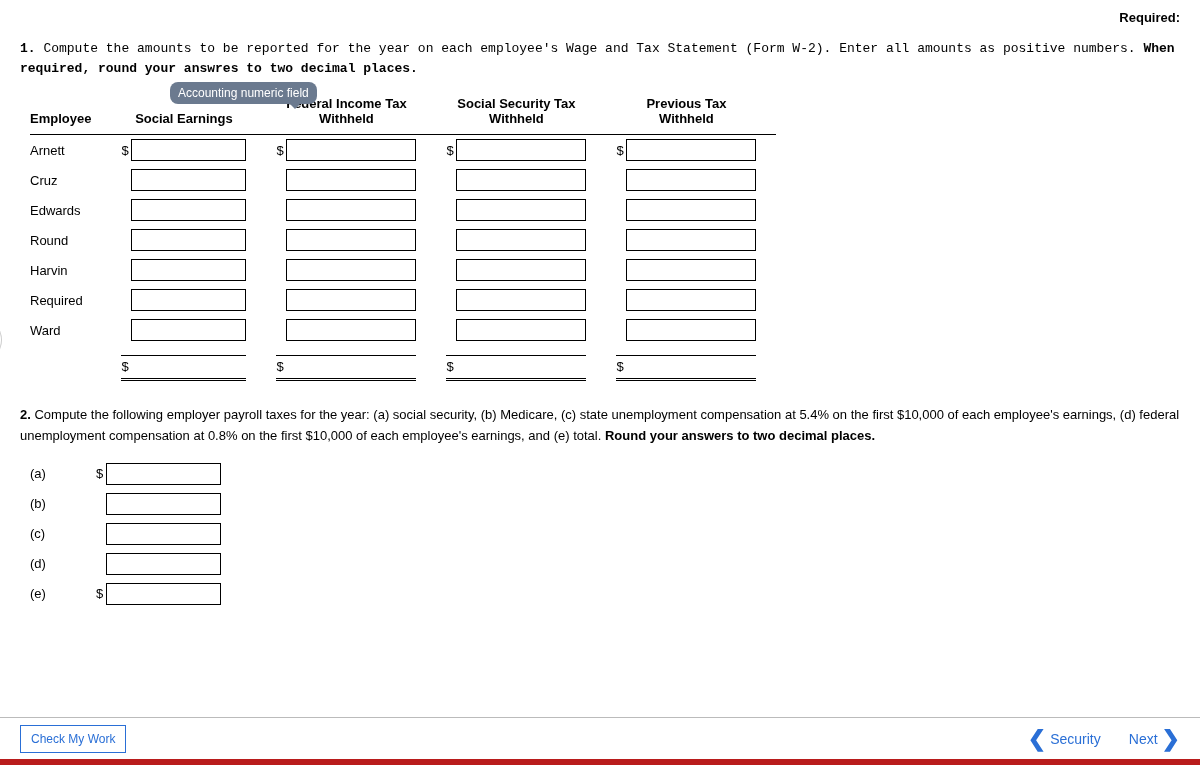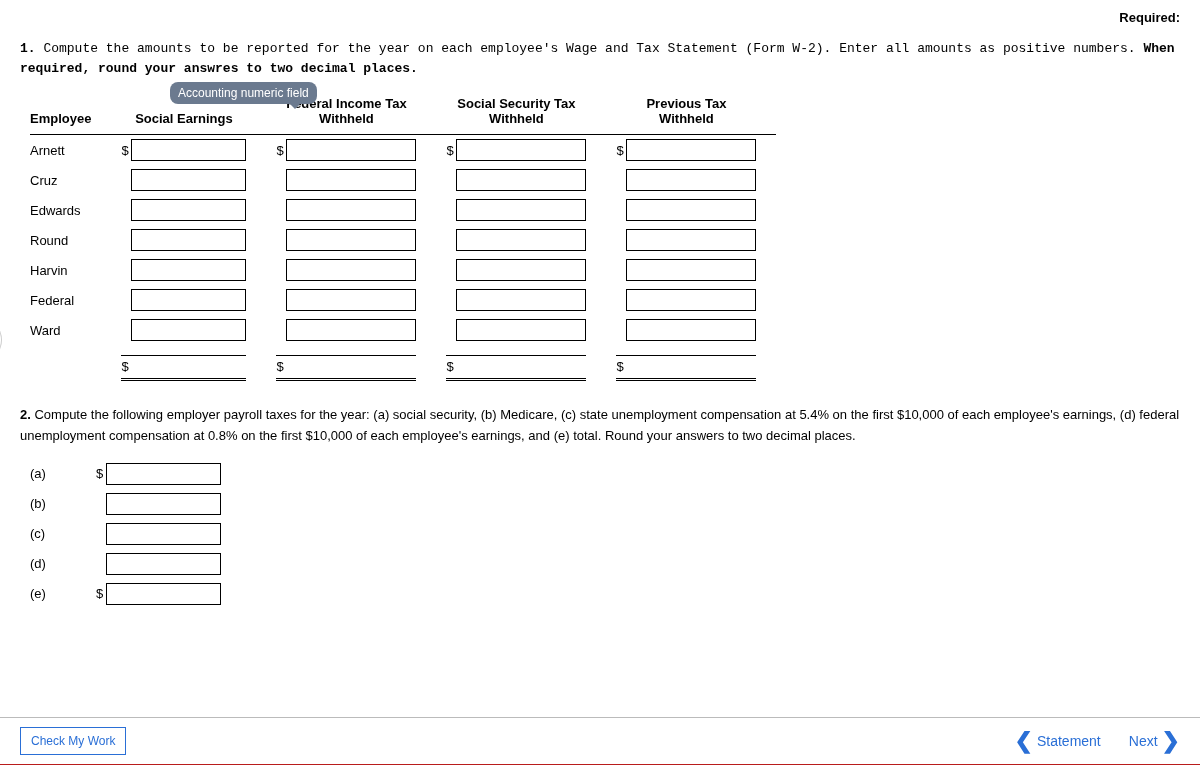--- a/index.html
+++ b/index.html
@@ -74,36 +74,36 @@
 .w140 { width: 130px; }
 .totals-row td { padding-top: 10px; }
 .totals-sep { border-top: 1.5px solid #000; }
 .totals-dbl-wrap { border-bottom: 3px double #000; padding-bottom: 2px; }
 
 .q2 {
   margin-bottom: 12px;
   line-height: 1.6;
 }
 .q2 .num { font-weight: bold; }
-.q2 .bold { font-weight: normal; margin-top: 13px; }
+.q2 .bold { font-weight: bold; margin-top: 13px; }
 
 .tbl2 { margin-left: 10px; margin-bottom: 40px; }
 .tbl2 table { border-collapse: collapse; }
 .tbl2 td { padding: 4px 6px; }
 .tbl2 td.lbl { padding-left: 0; width: 60px; }
 .tbl2 .dollar { width: 10px; }
 
 .footer {
   position: fixed;
   bottom: 0;
   left: 0;
   right: 0;
   height: 48px;
   border-top: 1px solid #bbb;
-  border-bottom: 1px solid #b91c1c;
+  border-bottom: 6px solid #b91c1c;
   background: #fff;
   display: flex;
   align-items: center;
   justify-content: space-between;
   padding: 0 20px;
 }
 .check-btn {
   background: #fff;
   border: 1.5px solid #2a6fd6;
   color: #2a6fd6;
@@ -194,21 +194,21 @@
           <td class="dollar-cell"><span class="dollar"></span><input class="num w140" style=""></td>
         </tr>
         <tr>
           <td class="label">Harvin</td>
           <td class="dollar-cell"><span class="dollar"></span><input class="num w130" style=""></td>
           <td class="dollar-cell"><span class="dollar"></span><input class="num w140" style=""></td>
           <td class="dollar-cell"><span class="dollar"></span><input class="num w140" style=""></td>
           <td class="dollar-cell"><span class="dollar"></span><input class="num w140" style=""></td>
         </tr>
         <tr>
-          <td class="label">Federal</td>
+          <td class="label">Required</td>
           <td class="dollar-cell"><span class="dollar"></span><input class="num w130" style=""></td>
           <td class="dollar-cell"><span class="dollar"></span><input class="num w140" style=""></td>
           <td class="dollar-cell"><span class="dollar"></span><input class="num w140" style=""></td>
           <td class="dollar-cell"><span class="dollar"></span><input class="num w140" style=""></td>
         </tr>
         <tr>
           <td class="label">Ward</td>
           <td class="dollar-cell"><span class="dollar"></span><input class="num w130" style=""></td>
           <td class="dollar-cell"><span class="dollar"></span><input class="num w140" style=""></td>
           <td class="dollar-cell"><span class="dollar"></span><input class="num w140" style=""></td>
@@ -264,20 +264,20 @@
         </tr>
       </tbody>
     </table>
 </div>
 
 <div class="footer">
   <button class="check-btn">Check My Work</button>
   <div class="nav">
     <button class="nav-btn">
       <span class="chev">❮</span>
-      <span>Statement</span>
+      <span>Security</span>
     </button>
     <button class="nav-btn">
       <span>Next</span>
       <span class="chev">❯</span>
     </button>
   </div>
 </div>
 
 </body></html>

